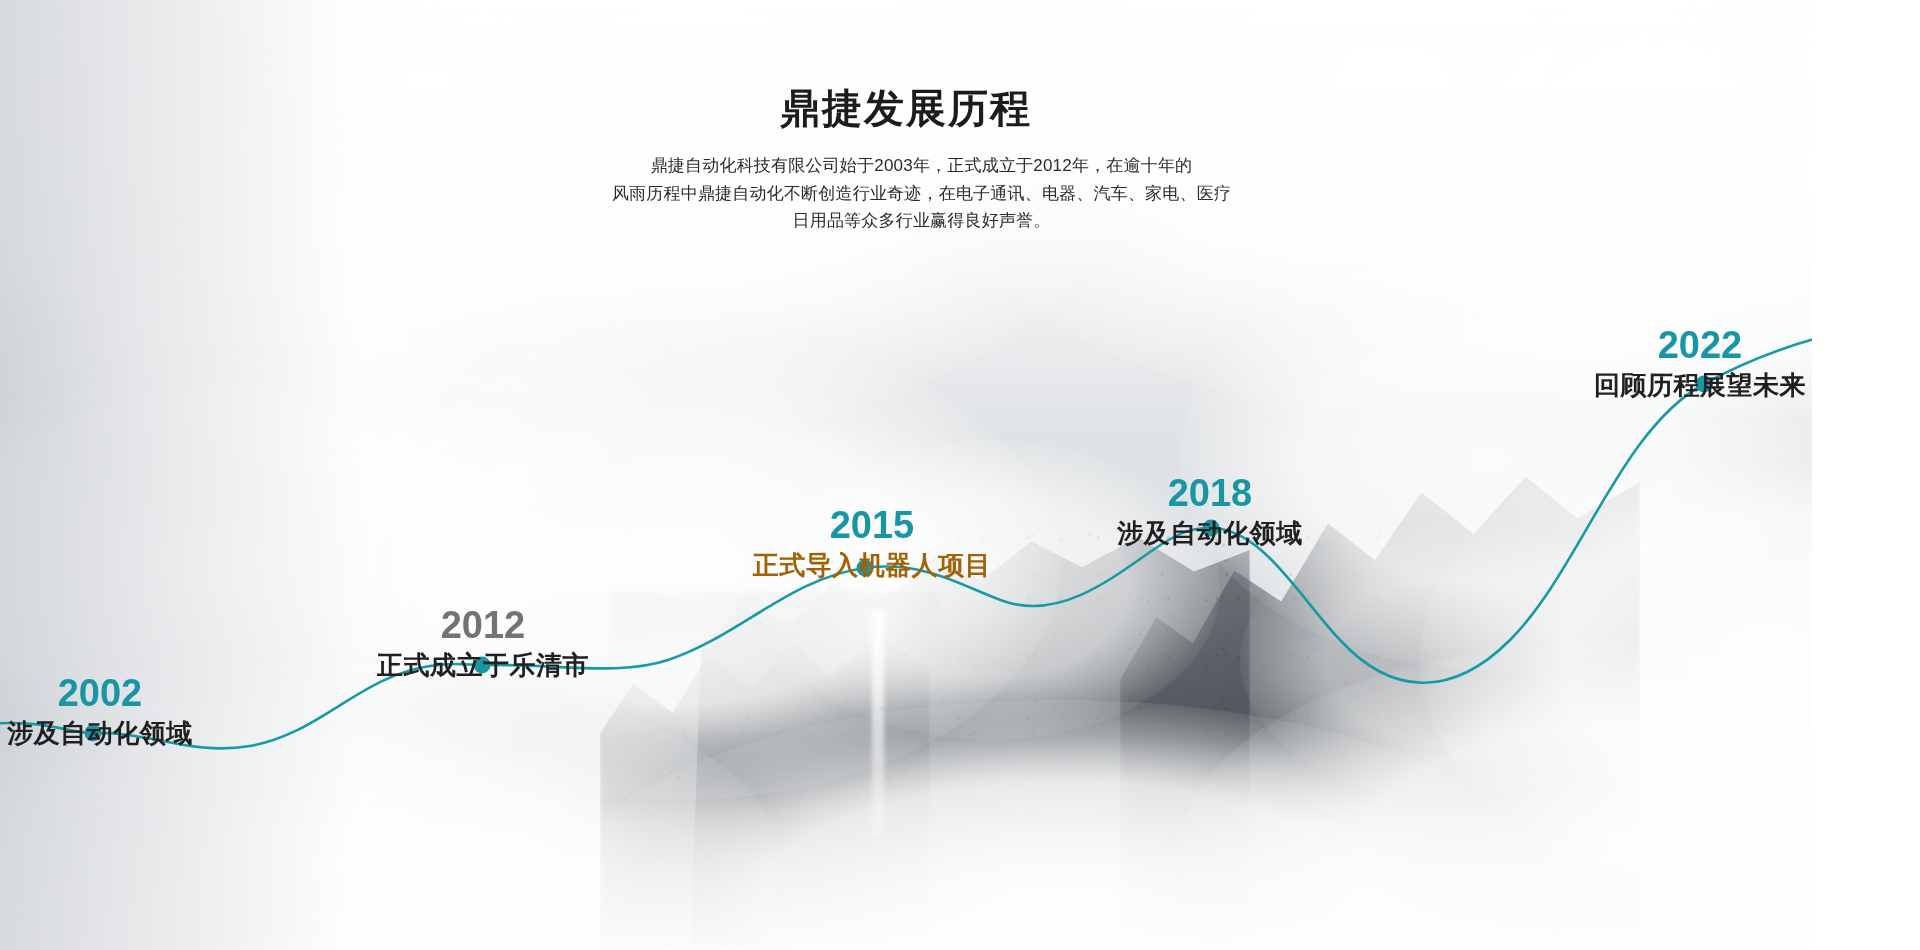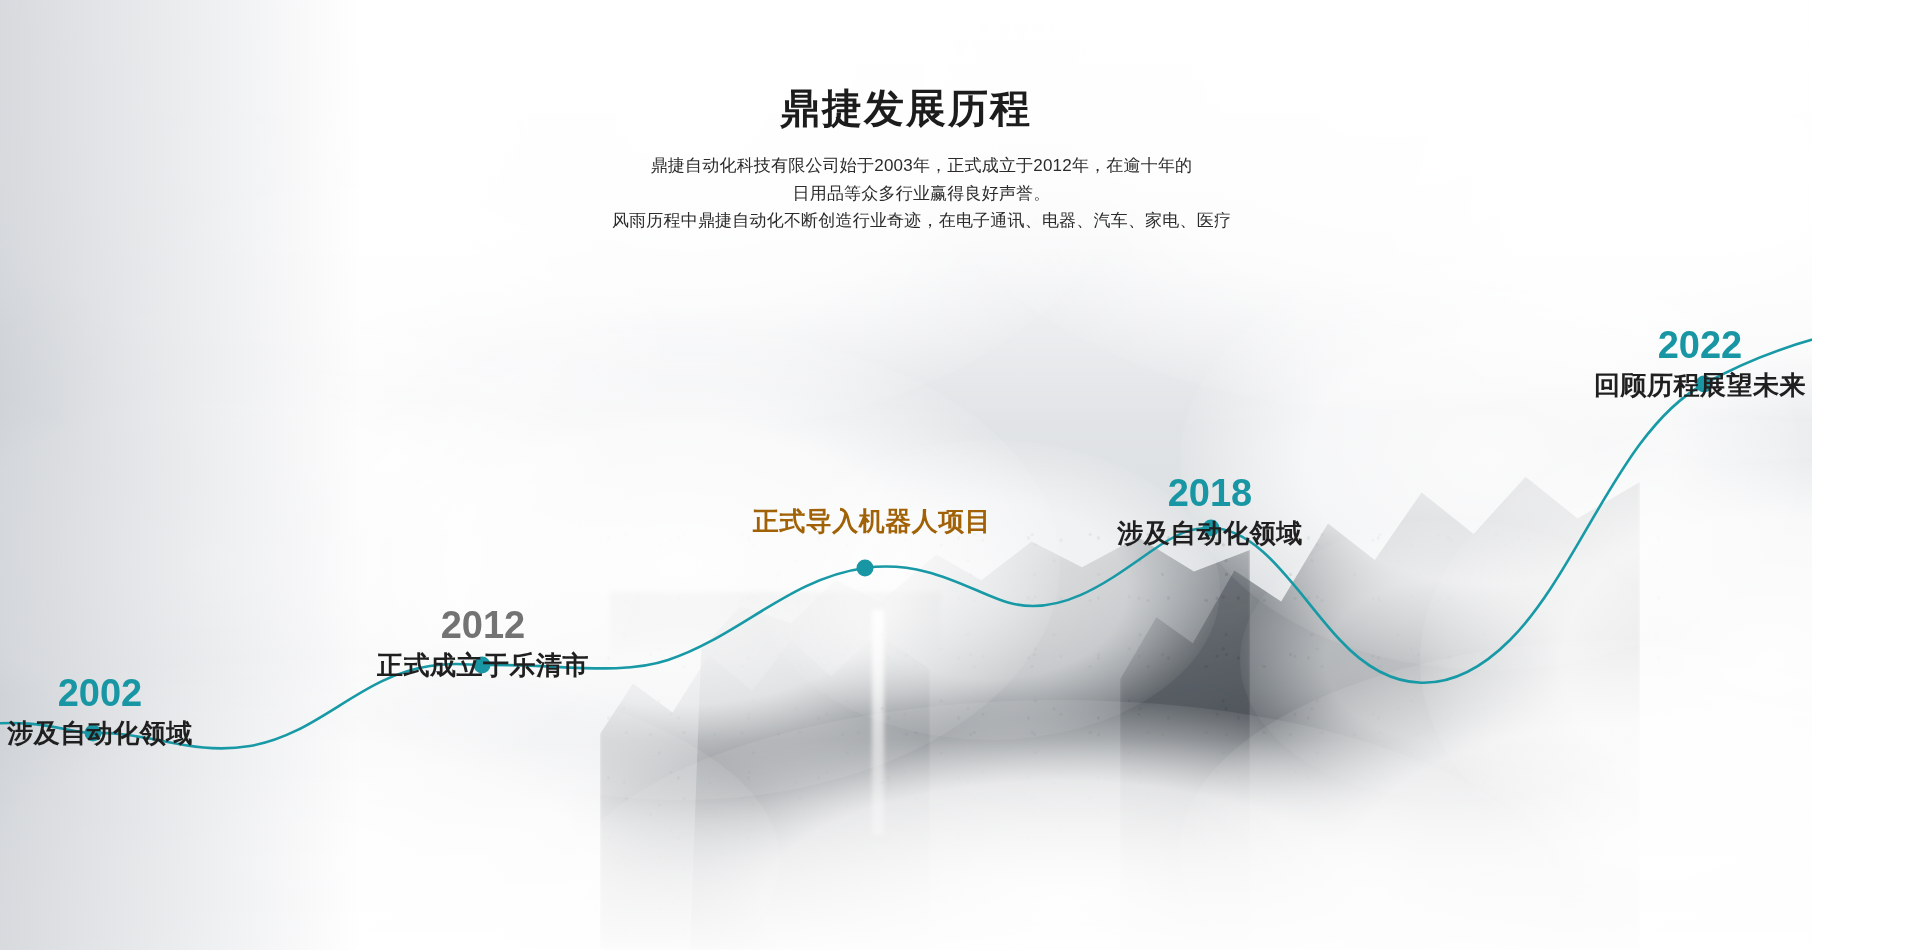--- a/index.html
+++ b/index.html
@@ -215,22 +215,22 @@
   <div class="mist m11"></div>
 
   <div class="haze-top"></div>
   <div class="haze-bottom"></div>
   <div class="vignette-left"></div>
 
   <div class="header">
     <h1 class="page-title" style="color: rgb(28, 28, 28);">鼎捷发展历程</h1>
     <div class="desc">
       <span class="desc-line">鼎捷自动化科技有限公司始于2003年，正式成立于2012年，在逾十年的</span>
+      <span class="desc-line">风雨历程中鼎捷自动化不断创造行业奇迹，在电子通讯、电器、汽车、家电、医疗</span>
       <span class="desc-line">日用品等众多行业赢得良好声誉。</span>
-      <span class="desc-line">风雨历程中鼎捷自动化不断创造行业奇迹，在电子通讯、电器、汽车、家电、医疗</span>
     </div>
   </div>
 
   <svg id="timeline-svg" viewBox="0 0 1920 950" preserveAspectRatio="none">
     <path id="curve-path" fill="none" stroke-width="2.6" stroke-linecap="round" d="M -30 726 C 40 716, 70 734, 93 733 C 150 731, 190 756, 250 746 C 320 734, 360 676, 430 666 C 455 662, 468 665, 482 665 C 560 664, 620 676, 668 660 C 740 636, 790 578, 865 568 C 930 559, 975 594, 1010 603 C 1062 617, 1110 580, 1150 552 C 1180 531, 1192 528, 1211 528 C 1262 528, 1300 598, 1340 640 C 1390 694, 1450 700, 1510 640 C 1580 570, 1620 430, 1704 384 C 1780 342, 1860 322, 1960 318" stroke="#1799a6"></path>
     <g id="node-group">
         <circle cx="93" cy="733" r="8.5" fill="#1896a4"></circle>
         <circle cx="482" cy="665" r="8.5" fill="#1896a4"></circle>
         <circle cx="865" cy="568" r="8.5" fill="#1896a4"></circle>
         <circle cx="1211" cy="528" r="8.5" fill="#1896a4"></circle>
@@ -241,20 +241,21 @@
   <div id="milestone-layer">
       <div class="milestone" style="left: 100px; top: 634px;">
         <div class="year" style="color: rgb(24, 150, 164);">2002</div>
         <div class="event" style="color: rgb(31, 31, 31);">涉及自动化领域</div>
       </div>
       <div class="milestone" style="left: 483px; top: 566px;">
         <div class="year" style="color: #737373;">2012</div>
         <div class="event" style="color: rgb(31, 31, 31);">正式成立于乐清市</div>
       </div>
       <div class="milestone" style="left: 872px; top: 466px;">
+        <div class="year" style="color: rgb(24, 150, 164);">2015</div>
         <div class="event" style="color: #a16207;">正式导入机器人项目</div>
       </div>
       <div class="milestone" style="left: 1210px; top: 434px;">
         <div class="year" style="color: rgb(24, 150, 164);">2018</div>
         <div class="event" style="color: rgb(31, 31, 31);">涉及自动化领域</div>
       </div>
       <div class="milestone" style="left: 1700px; top: 286px;">
         <div class="year" style="color: rgb(24, 150, 164);">2022</div>
         <div class="event" style="color: rgb(31, 31, 31);">回顾历程展望未来</div>
       </div>

